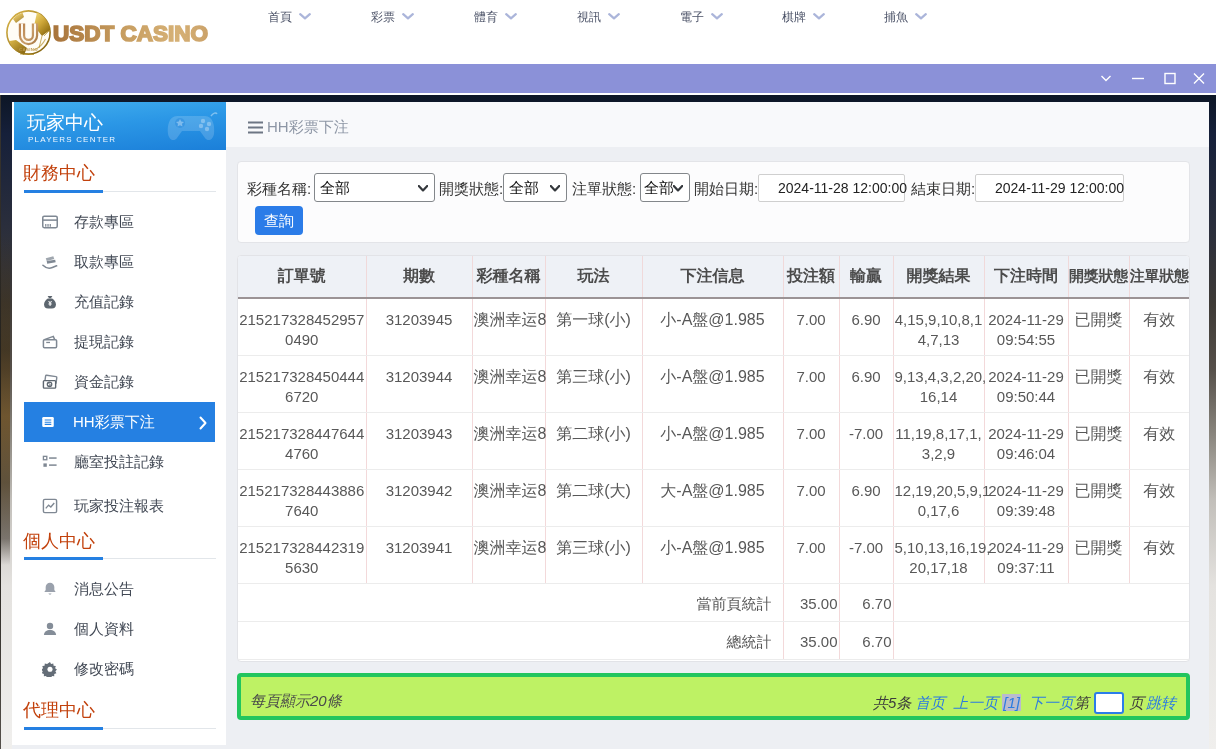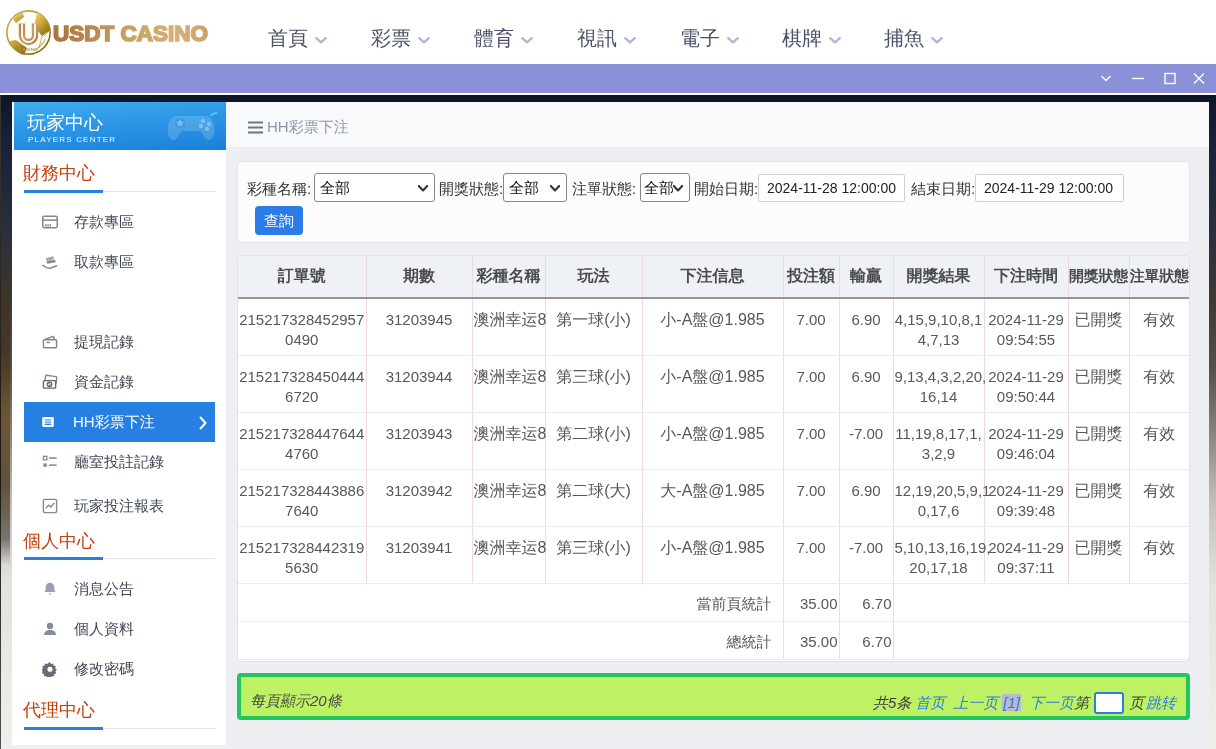--- a/index.html
+++ b/index.html
@@ -4,21 +4,21 @@
 <style>
 * { margin:0; padding:0; box-sizing:border-box; }
 html,body { width:1216px; height:749px; overflow:hidden; font-family:"Liberation Sans", sans-serif; }
 .abs { position:absolute; }
 #page { position:relative; width:1216px; height:749px; background:#fff; }
 
 
 #nav { left:0; top:0; width:1216px; height:64px; background:#fff; }
 #coin { left:6px; top:10px; }
 #wordmark { left:52px; top:16px; }
-.navitem { top:25px; font-size:20px; color:#4a5166; white-space:nowrap; }
+.navitem { top:9px; font-size:12px; color:#4a5166; white-space:nowrap; }
 .navitem svg { margin-left:7px; vertical-align:1px; }
 
 
 #tbar { left:0; top:64px; width:1216px; height:29px; background:#8b91d8; }
 #tbar svg { position:absolute; top:8px; }
 #wline { left:0; top:93px; width:1216px; height:2px; background:#fff; }
 
 
 #frame { left:0; top:95px; width:1216px; height:654px;
   background:linear-gradient(180deg,#0d1626 0%,#16203a 6%,#2a2e3c 20%,#3e3a36 32%,#56504a 42%,#8a867e 52%,#c2bfba 62%,#e4e2df 75%,#f0efed 100%); }
@@ -46,21 +46,21 @@
 
 
 #main { left:214px; top:0; width:983px; height:647px; background:#edeff3; }
 #crumb { left:0; top:0; width:983px; height:45px; background:#f8f9fb; }
 #crumb .txt { position:absolute; left:41px; top:16px; font-size:15px; color:#8d96a5; }
 
 #filter { left:11px; top:59px; width:953px; height:82px; background:#fcfcfd; border:1px solid #e3e4e8; border-radius:4px; }
 .flabel { top:78px; font-size:15px; color:#333; }
 .fsel { top:71px; height:29px; background:#fff; border:1px solid #83878b; border-radius:3px; font-size:15px; color:#111; line-height:27px; padding-left:5px; }
 .fsel svg { position:absolute; right:6px; top:11px; }
-.finput { top:72px; height:28px; background:#fff; border:1px solid #cfcfcf; border-radius:2px; font-size:14px; color:#222; line-height:26px; padding-left:8px; white-space:nowrap; }
+.finput { top:72px; height:28px; background:#fff; border:1px solid #cfcfcf; border-radius:2px; font-size:14px; color:#222; line-height:26px; padding-left:19px; white-space:nowrap; }
 #qbtn { left:29px; top:104px; width:48px; height:29px; background:#2b7ce8; border-radius:4px; color:#fff; font-size:15px; text-align:center; line-height:29px; }
 
 #tablebox { left:11px; top:153px; width:953px; height:407px; background:#fff; border:1px solid #e2e3e7; border-radius:4px; overflow:hidden; }
 table { border-collapse:collapse; table-layout:fixed; width:951px; }
 th { white-space:nowrap; overflow:hidden; height:40px; background:#eef1f6; font-size:16px; color:#4b4b4b; font-weight:bold; border-bottom:2px solid #9b9395; border-right:1px solid #f0d9da; text-align:center; }
 td { font-size:15px; color:#585858; border-right:1px solid #f3d9da; border-bottom:1px solid #ececec; text-align:center; vertical-align:middle; line-height:21px; padding:2px 1px 0 1px; }
 tr.data { height:57px; } tr.data td { white-space:nowrap; vertical-align:top; padding:11px 1px 0 1px; line-height:20px; }
 tr.sum { height:38px; }
 th:nth-child(10), th:nth-child(11) { font-size:15px; letter-spacing:-0.2px; }
 tr.data td:nth-child(3), tr.data td:nth-child(4), tr.data td:nth-child(5), tr.data td:nth-child(10), tr.data td:nth-child(11) { font-size:16px; }
@@ -189,20 +189,28 @@
         <span class="mt">存款專區</span>
       </div>
       <div class="abs mitem" style="top:140px">
         <svg class="mi" viewBox="0 0 17 17">
               <path d="M4 4.5 l8-2.2 1 3 -8 2.2 Z" fill="#7f8893" opacity="0.75"></path>
               <path d="M5 7.5 l9-1.5 0.5 2.8 -9 1.6 Z" fill="#7f8893"></path>
               <path d="M1 12 c3 3 7 3.6 10 2.4 l4.5-1.8" fill="none" stroke="#7f8893" stroke-width="1.7" stroke-linecap="round"></path>
             </svg>
         <span class="mt">取款專區</span>
       </div>
+      <div class="abs mitem" style="top:180px">
+        <svg class="mi" viewBox="0 0 17 17">
+              <path d="M6 2 h5 l-1.5 2.5 h-2 Z" fill="#5d666f"></path>
+              <path d="M6.2 4.8 h4.6 c2.6 1.6 4 3.8 4 6.4 a4.3 4.3 0 0 1 -4.3 4.3 h-4 a4.3 4.3 0 0 1 -4.3 -4.3 c0-2.6 1.4-4.8 4-6.4 Z" fill="#5d666f"></path>
+              <text x="8.5" y="12.6" font-size="7" fill="#fff" text-anchor="middle" font-weight="bold">¥</text>
+            </svg>
+        <span class="mt">充值記錄</span>
+      </div>
       <div class="abs mitem" style="top:220px">
         <svg class="mi" viewBox="0 0 17 17">
               <path d="M2.5 6 L12 2.5 L13.5 6" fill="none" stroke="#7f8893" stroke-width="1.6"></path>
               <rect x="1.5" y="6" width="14" height="8.5" rx="1.2" fill="none" stroke="#7f8893" stroke-width="1.6"></rect>
               <path d="M4.5 9 h4" stroke="#7f8893" stroke-width="1.4"></path>
             </svg>
         <span class="mt">提現記錄</span>
       </div>
       <div class="abs mitem" style="top:260px">
         <svg class="mi" viewBox="0 0 17 17">

